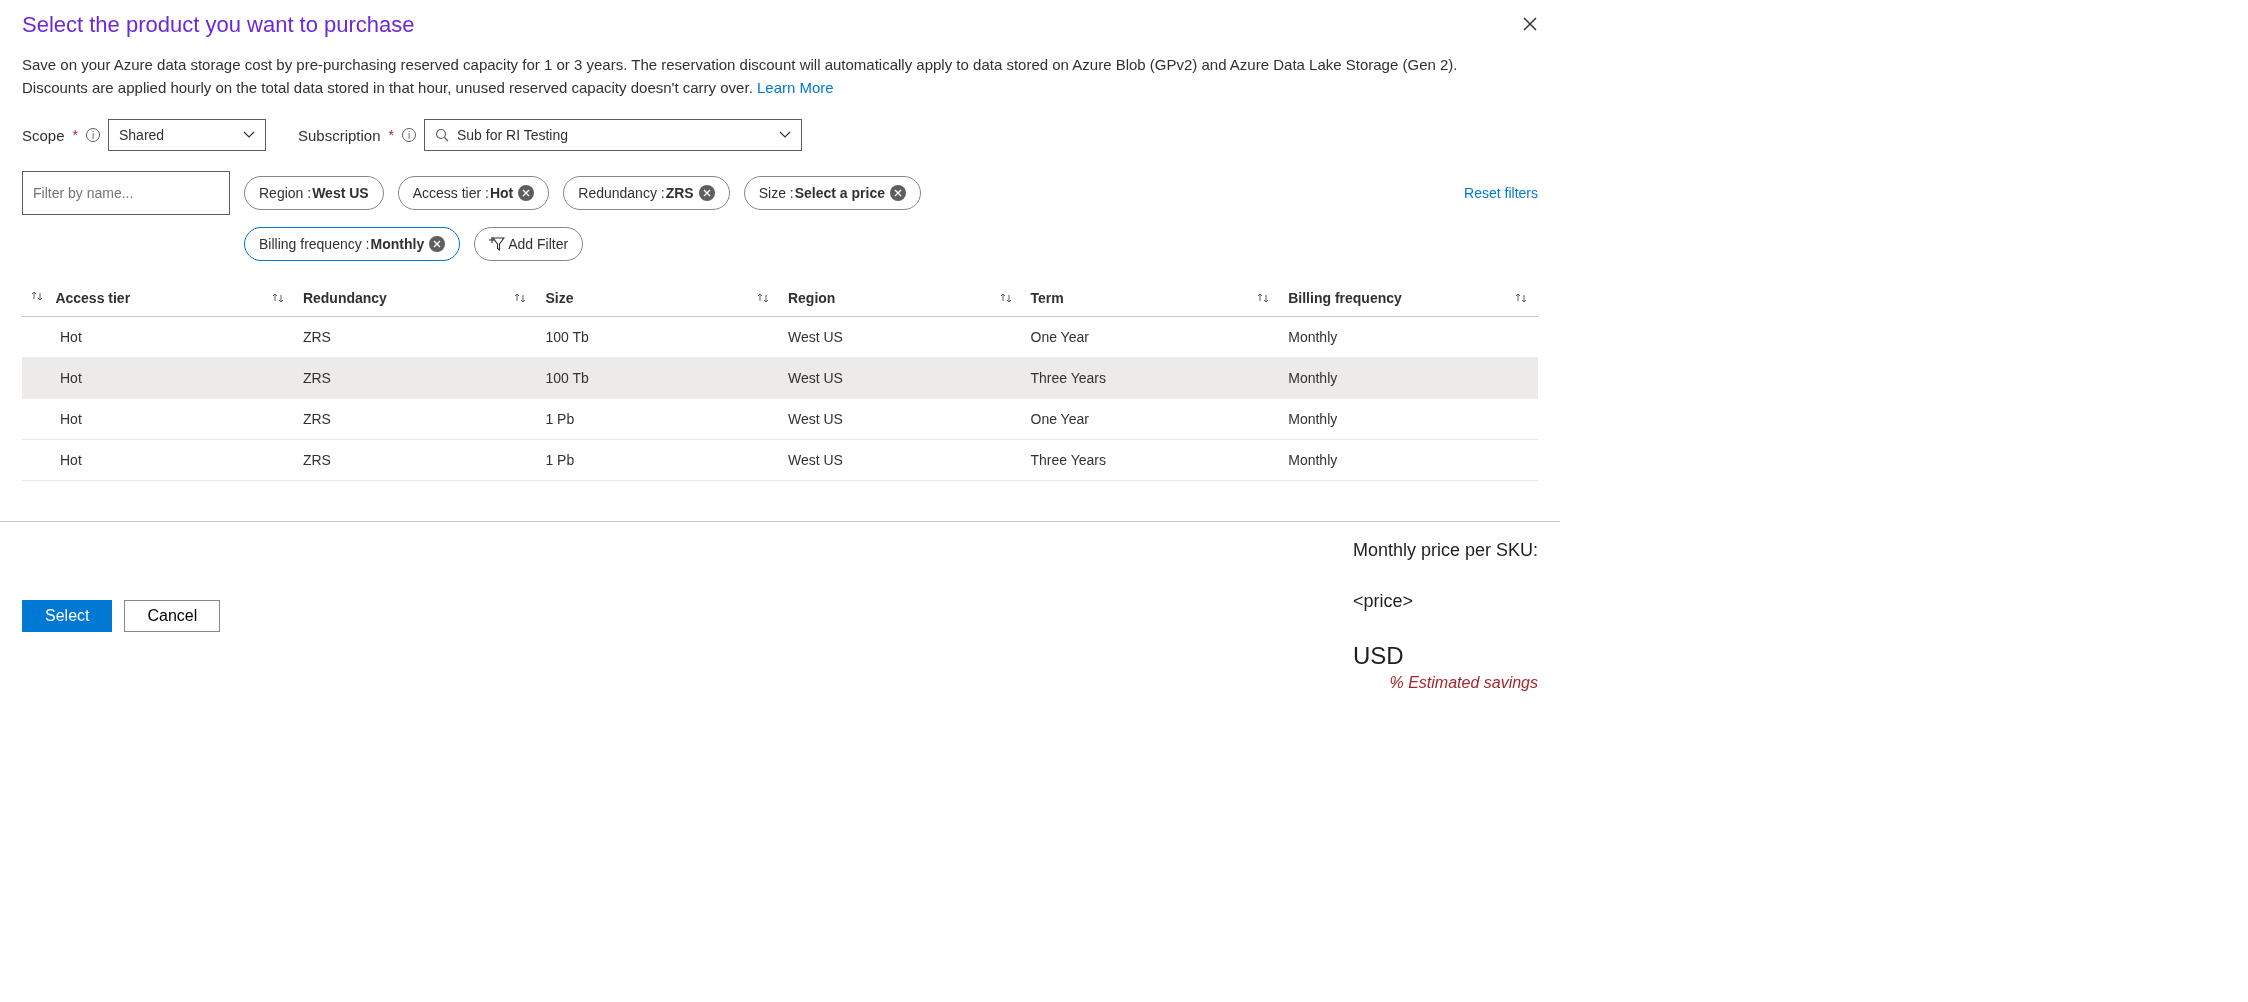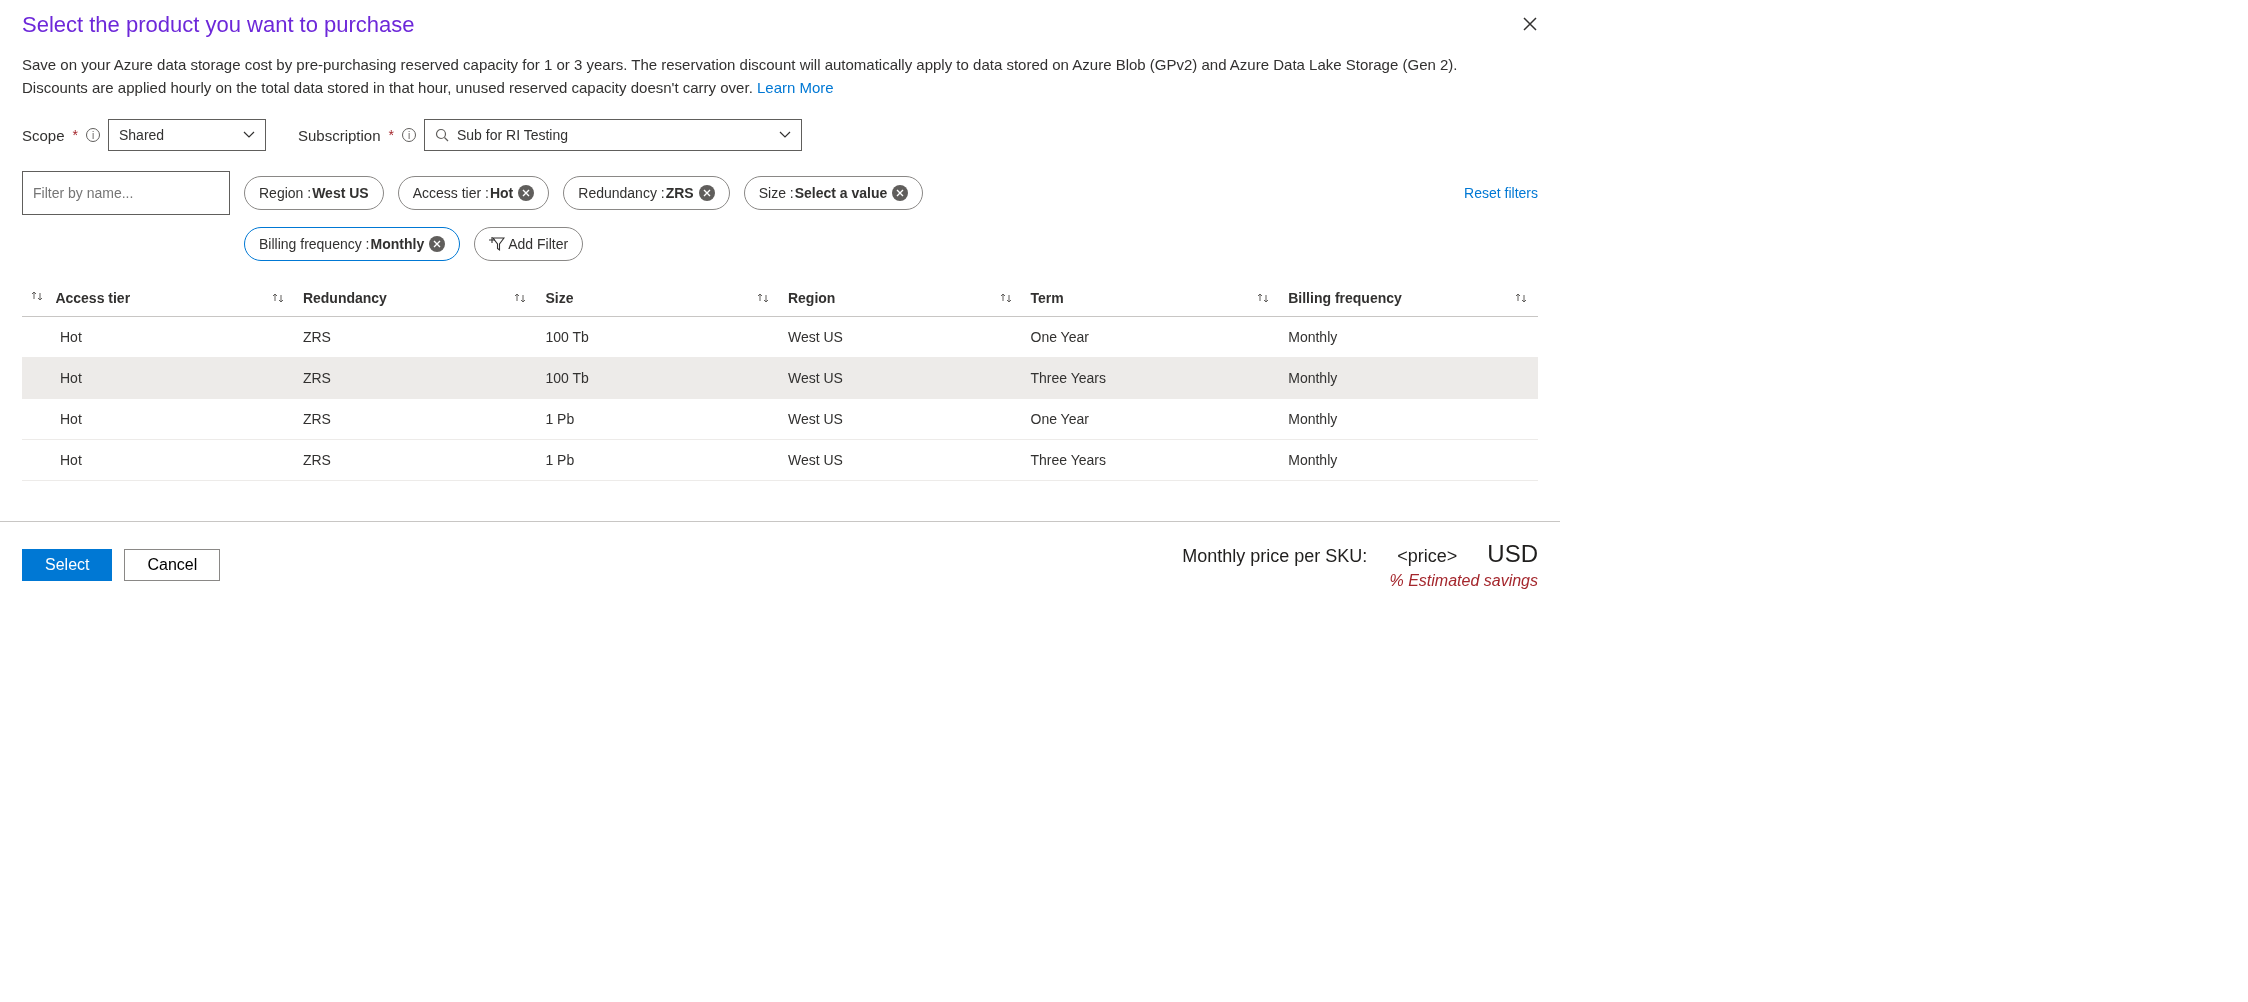--- a/index.html
+++ b/index.html
@@ -163,21 +163,21 @@
   .btn {
     height: 32px;
     padding: 0 22px;
     font-size: 16px;
     cursor: pointer;
     border: 1px solid #8a8886;
     background: #fff;
   }
   .btn.primary { background: #0078d4; color: #fff; border-color: #0078d4; }
   .footer-right { margin-left: auto; text-align: right; }
-  .price-line { display: flex; align-items: baseline; gap: 30px; justify-content: flex-end; }
+  .price-line { display: flex; align-items: baseline; gap: 30px; justify-content: flex-end; flex-direction: column; }
   .price-label { font-size: 18px; color: #201f1e; }
   .price-placeholder { font-size: 18px; color: #201f1e; }
   .currency { font-size: 24px; font-weight: 400; color: #201f1e; }
   .savings-line { color: #a4262c; font-style: italic; font-size: 16px; margin-top: 4px; }
 </style>
 </head>
 <body>
 
 <div class="panel">
 
@@ -255,21 +255,21 @@
         <strong>ZRS</strong>
         <span class="clear-x">
           <svg viewBox="0 0 8 8">
               <path d="M1 1 L7 7 M7 1 L1 7" stroke="#fff" stroke-width="1.4"></path>
             </svg>
         </span>
       </div>
 
       <div class="pill">
         <span>Size : </span>
-        <strong>Select a value</strong>
+        <strong>Select a price</strong>
         <span class="clear-x">
           <svg viewBox="0 0 8 8">
               <path d="M1 1 L7 7 M7 1 L1 7" stroke="#fff" stroke-width="1.4"></path>
             </svg>
         </span>
       </div>
 
       <span class="reset-link">Reset filters</span>
     </div>
 

